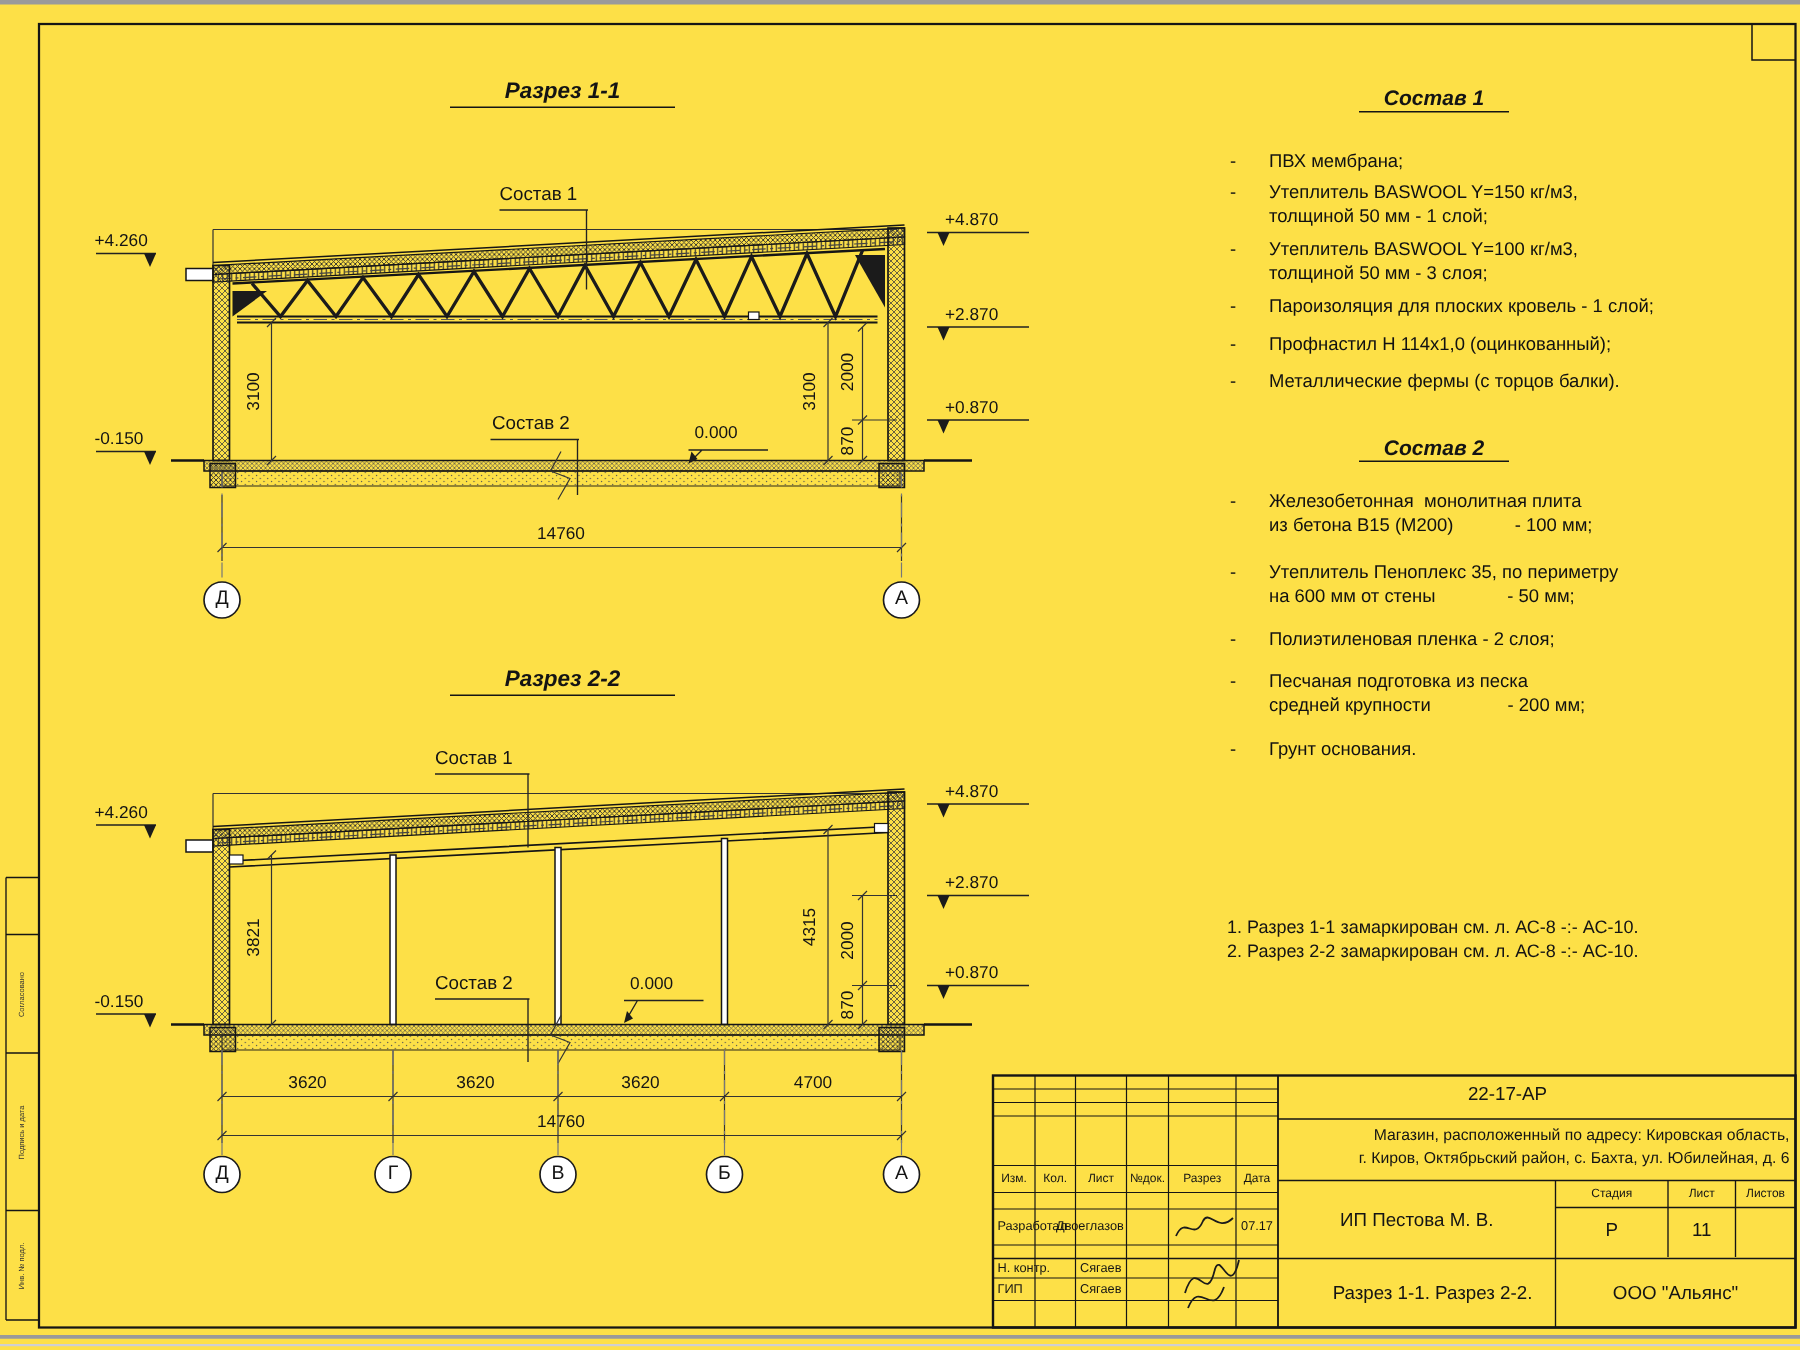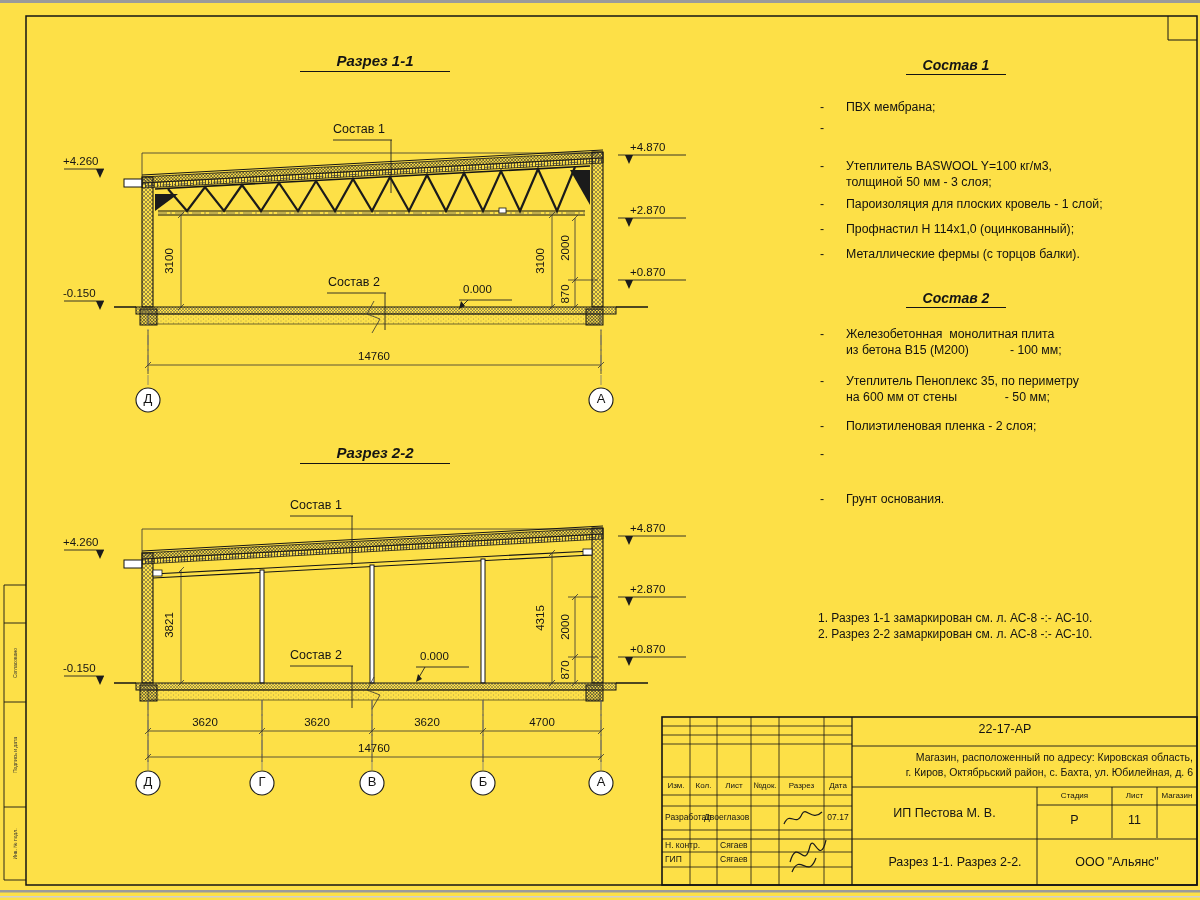--- a/index.html
+++ b/index.html
@@ -244,20 +244,22 @@
   <div class="t axis-letter" style="left:483px;top:783px">Б</div>
   <div class="t axis-letter" style="left:601px;top:783px">А</div>
 
   <div class="t sos-head ctr" style="left:906px;top:57px;width:100px">Состав 1</div>
   <div class="item" style="left:820px;top:100px">
     <span class="dash">-</span>
     <span class="txt">ПВХ мембрана;</span>
     </div>
   <div class="item" style="left:820px;top:121px">
     <span class="dash">-</span>
+    <span class="txt">Утеплитель BASWOOL Y=150 кг/м3,
+толщиной 50 мм - 1 слой;</span>
     </div>
   <div class="item" style="left:820px;top:159px">
     <span class="dash">-</span>
     <span class="txt">Утеплитель BASWOOL Y=100 кг/м3,
 толщиной 50 мм - 3 слоя;</span>
     </div>
   <div class="item" style="left:820px;top:197px">
     <span class="dash">-</span>
     <span class="txt">Пароизоляция для плоских кровель - 1 слой;</span>
     </div>
@@ -280,20 +282,22 @@
     <span class="dash">-</span>
     <span class="txt">Утеплитель Пеноплекс 35, по периметру
 на 600 мм от стены              - 50 мм;</span>
     </div>
   <div class="item" style="left:820px;top:419px">
     <span class="dash">-</span>
     <span class="txt">Полиэтиленовая пленка - 2 слоя;</span>
     </div>
   <div class="item" style="left:820px;top:447px">
     <span class="dash">-</span>
+    <span class="txt">Песчаная подготовка из песка
+средней крупности               - 200 мм;</span>
     </div>
   <div class="item" style="left:820px;top:492px">
     <span class="dash">-</span>
     <span class="txt">Грунт основания.</span>
     </div>
 
   <div class="t note" style="left:818px;top:612px">1. Разрез 1-1 замаркирован см. л. АС-8 -:- АС-10.</div>
   <div class="t note" style="left:818px;top:628px">2. Разрез 2-2 замаркирован см. л. АС-8 -:- АС-10.</div>
 
   <div class="t tb-big ctr" style="left:852px;top:722px;width:306px">22-17-АР</div>
@@ -311,21 +315,21 @@
   <div class="t tb" style="left:704px;top:813px">Двоеглазов</div>
   <div class="t tb ctr" style="left:824px;top:813px;width:28px">07.17</div>
   <div class="t tb" style="left:665px;top:841px">Н. контр.</div>
   <div class="t tb" style="left:720px;top:841px">Сягаев</div>
   <div class="t tb" style="left:665px;top:855px">ГИП</div>
   <div class="t tb" style="left:720px;top:855px">Сягаев</div>
 
   <div class="t tb-big ctr" style="left:852px;top:806px;width:185px">ИП Пестова М. В.</div>
   <div class="t tb-hdr ctr" style="left:1037px;top:791px;width:75px">Стадия</div>
   <div class="t tb-hdr ctr" style="left:1112px;top:791px;width:45px">Лист</div>
-  <div class="t tb-hdr ctr" style="left:1157px;top:791px;width:40px">Магазин</div>
+  <div class="t tb-hdr ctr" style="left:1157px;top:791px;width:40px">Листов</div>
   <div class="t tb-big ctr" style="left:1037px;top:813px;width:75px">Р</div>
   <div class="t tb-big ctr" style="left:1112px;top:813px;width:45px">11</div>
   <div class="t tb-big ctr" style="left:1157px;top:813px;width:40px"></div>
   <div class="t tb-big ctr" style="left:852px;top:855px;width:206px">Разрез 1-1. Разрез 2-2.</div>
   <div class="t tb-big ctr" style="left:1037px;top:855px;width:160px">ООО "Альянс"</div>
 
   <div class="strip-label" style="left:15px;top:663px">Согласовано</div>
   <div class="strip-label" style="left:15px;top:755px">Подпись и дата</div>
   <div class="strip-label" style="left:15px;top:844px">Инв. № подл.</div>
 

